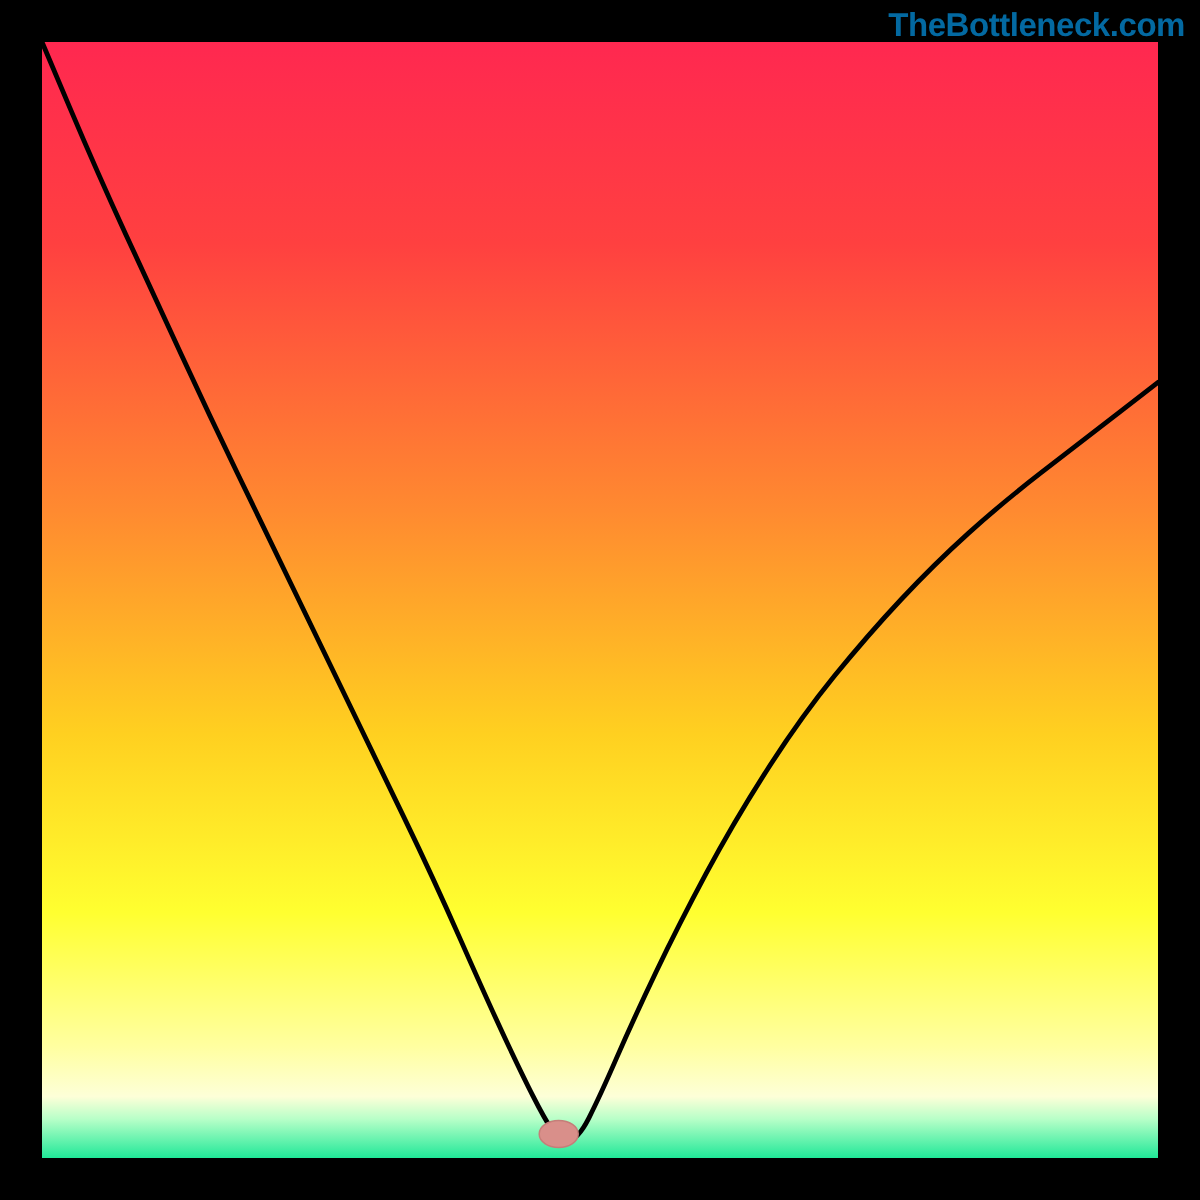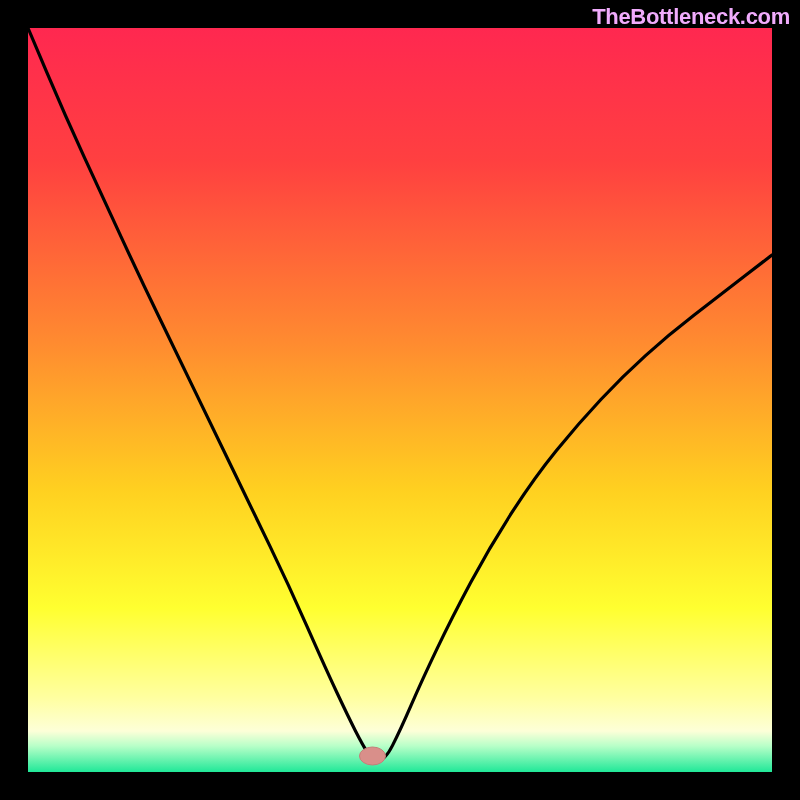--- a/index.html
+++ b/index.html
@@ -15,21 +15,21 @@
     position: absolute;
     top: 0;
     left: 0;
     width: 800px;
     height: 800px;
   }
   .watermark {
     position: absolute;
     top: 4px;
     right: 10px;
-    color: #f0abfc;
+    color: #0369a1;
     font-size: 22px;
     font-weight: 600;
     letter-spacing: -0.3px;
     user-select: none;
   }
 </style>
 </head>
 <body>
 
 <div class="frame">

